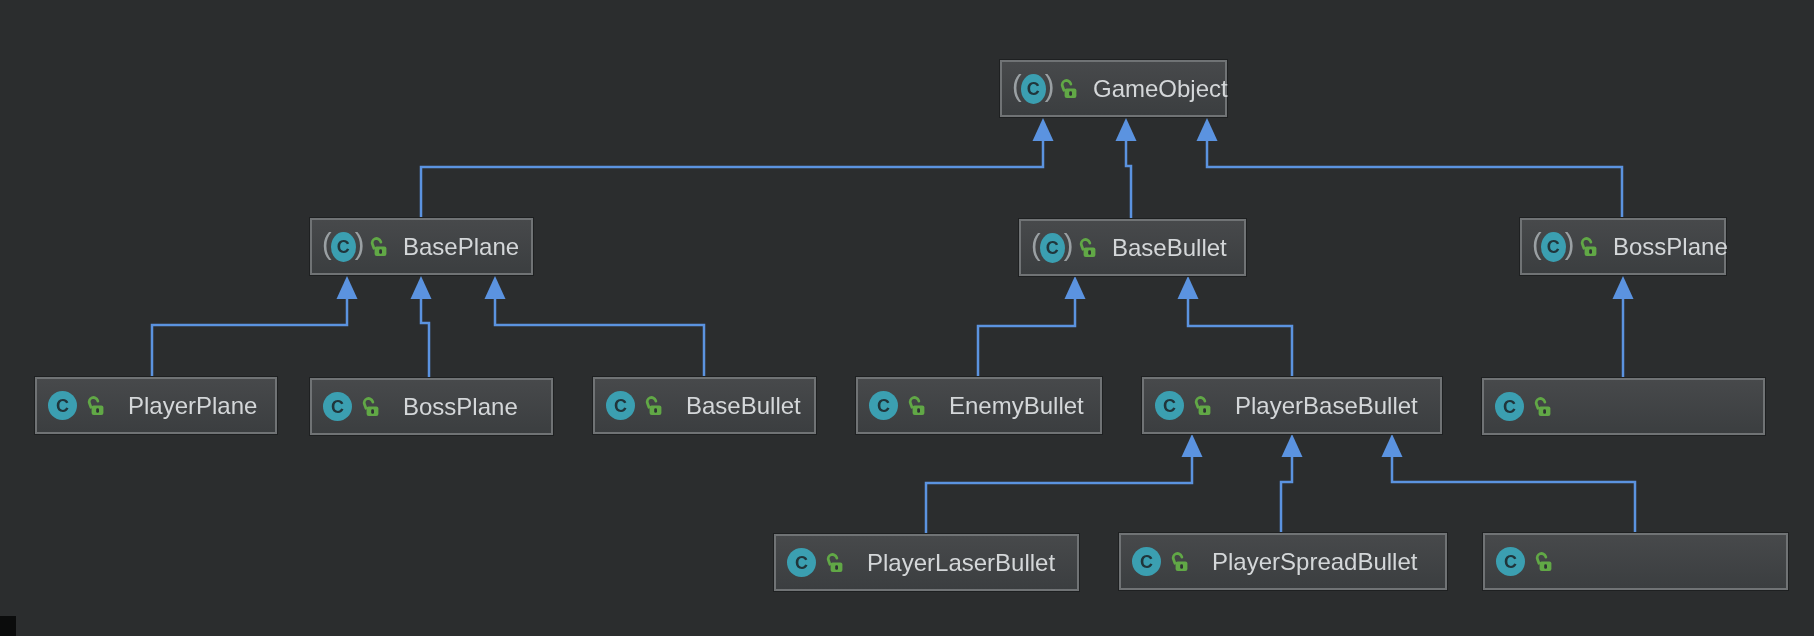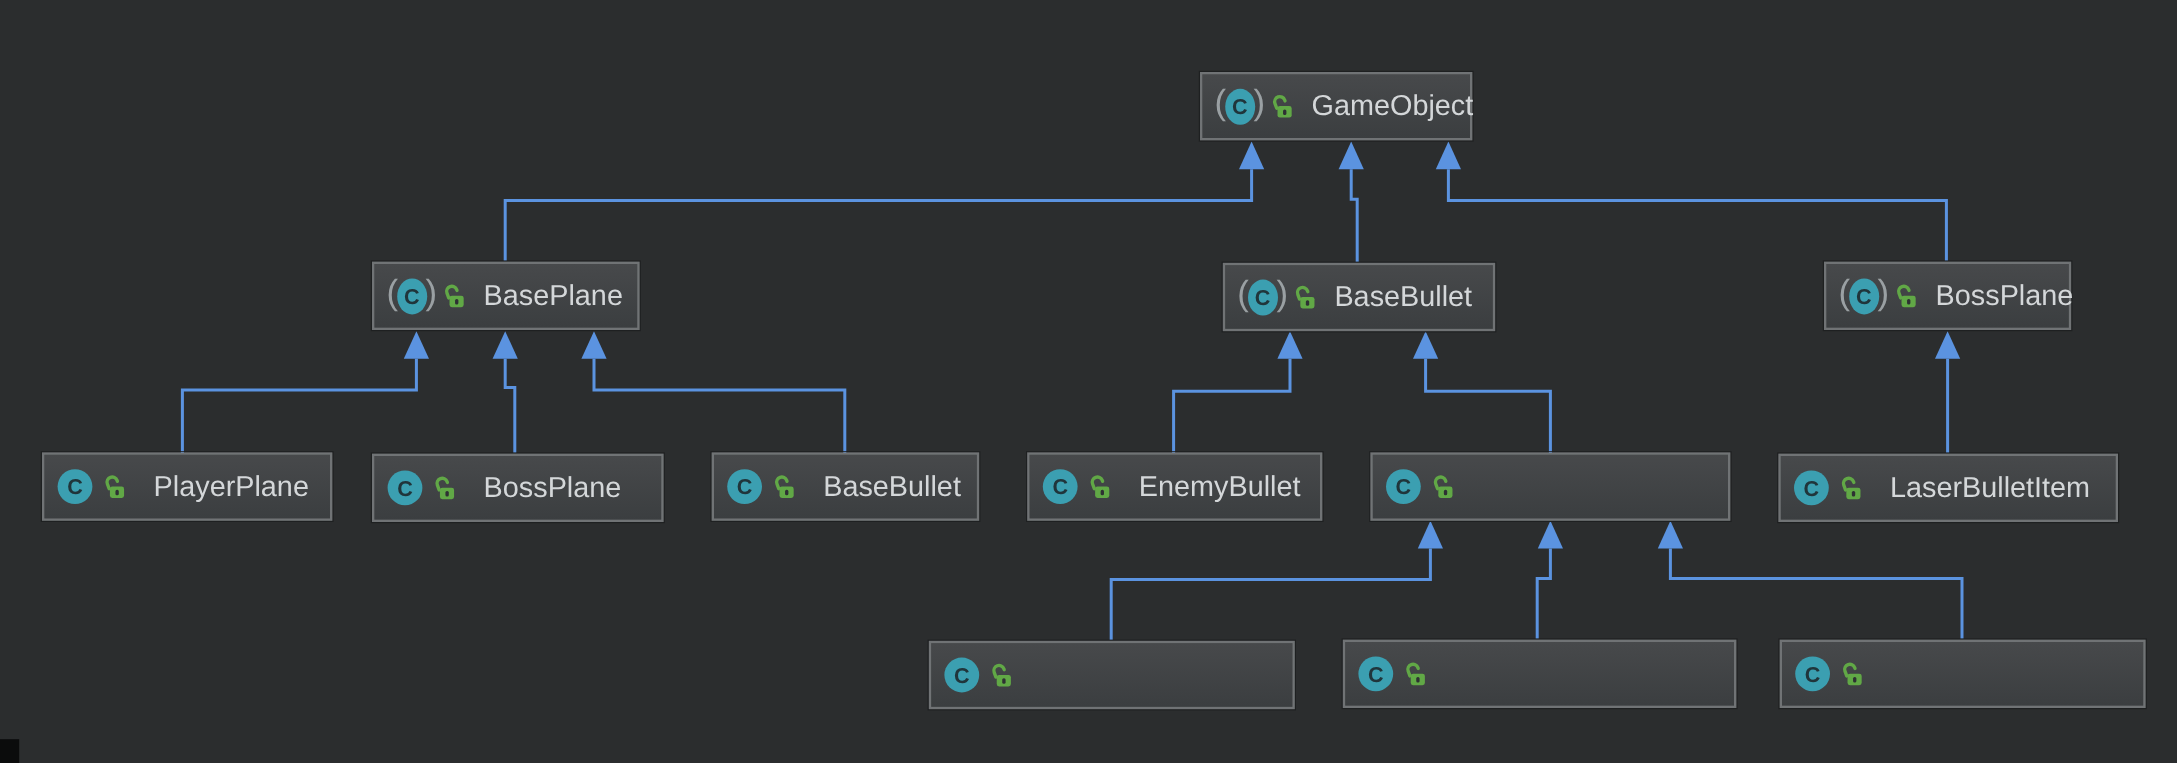--- a/index.html
+++ b/index.html
@@ -171,48 +171,50 @@
   <span class="label">EnemyBullet</span>
 </div>
 
 <div class="node" style="left:1142px;top:377px;width:300px;">
   <span class="iconwrap">
       <span class="cicon">C</span>
       <svg class="lock" width="20" height="22">
         <use href="#lockicon"></use>
       </svg>
     </span>
+  <span class="label">PlayerBaseBullet</span>
 </div>
 
 <div class="node" style="left:1482px;top:378px;width:283px;">
   <span class="iconwrap">
       <span class="cicon">C</span>
       <svg class="lock" width="20" height="22">
         <use href="#lockicon"></use>
       </svg>
     </span>
-  <span class="label">LaserBulletItem</span>
 </div>
 
 <div class="node" style="left:774px;top:534px;width:305px;">
   <span class="iconwrap">
       <span class="cicon">C</span>
       <svg class="lock" width="20" height="22">
         <use href="#lockicon"></use>
       </svg>
     </span>
+  <span class="label">PlayerLaserBullet</span>
 </div>
 
 <div class="node" style="left:1119px;top:533px;width:328px;">
   <span class="iconwrap">
       <span class="cicon">C</span>
       <svg class="lock" width="20" height="22">
         <use href="#lockicon"></use>
       </svg>
     </span>
+  <span class="label">PlayerSpreadBullet</span>
 </div>
 
 <div class="node" style="left:1483px;top:533px;width:305px;">
   <span class="iconwrap">
       <span class="cicon">C</span>
       <svg class="lock" width="20" height="22">
         <use href="#lockicon"></use>
       </svg>
     </span>
 </div>

